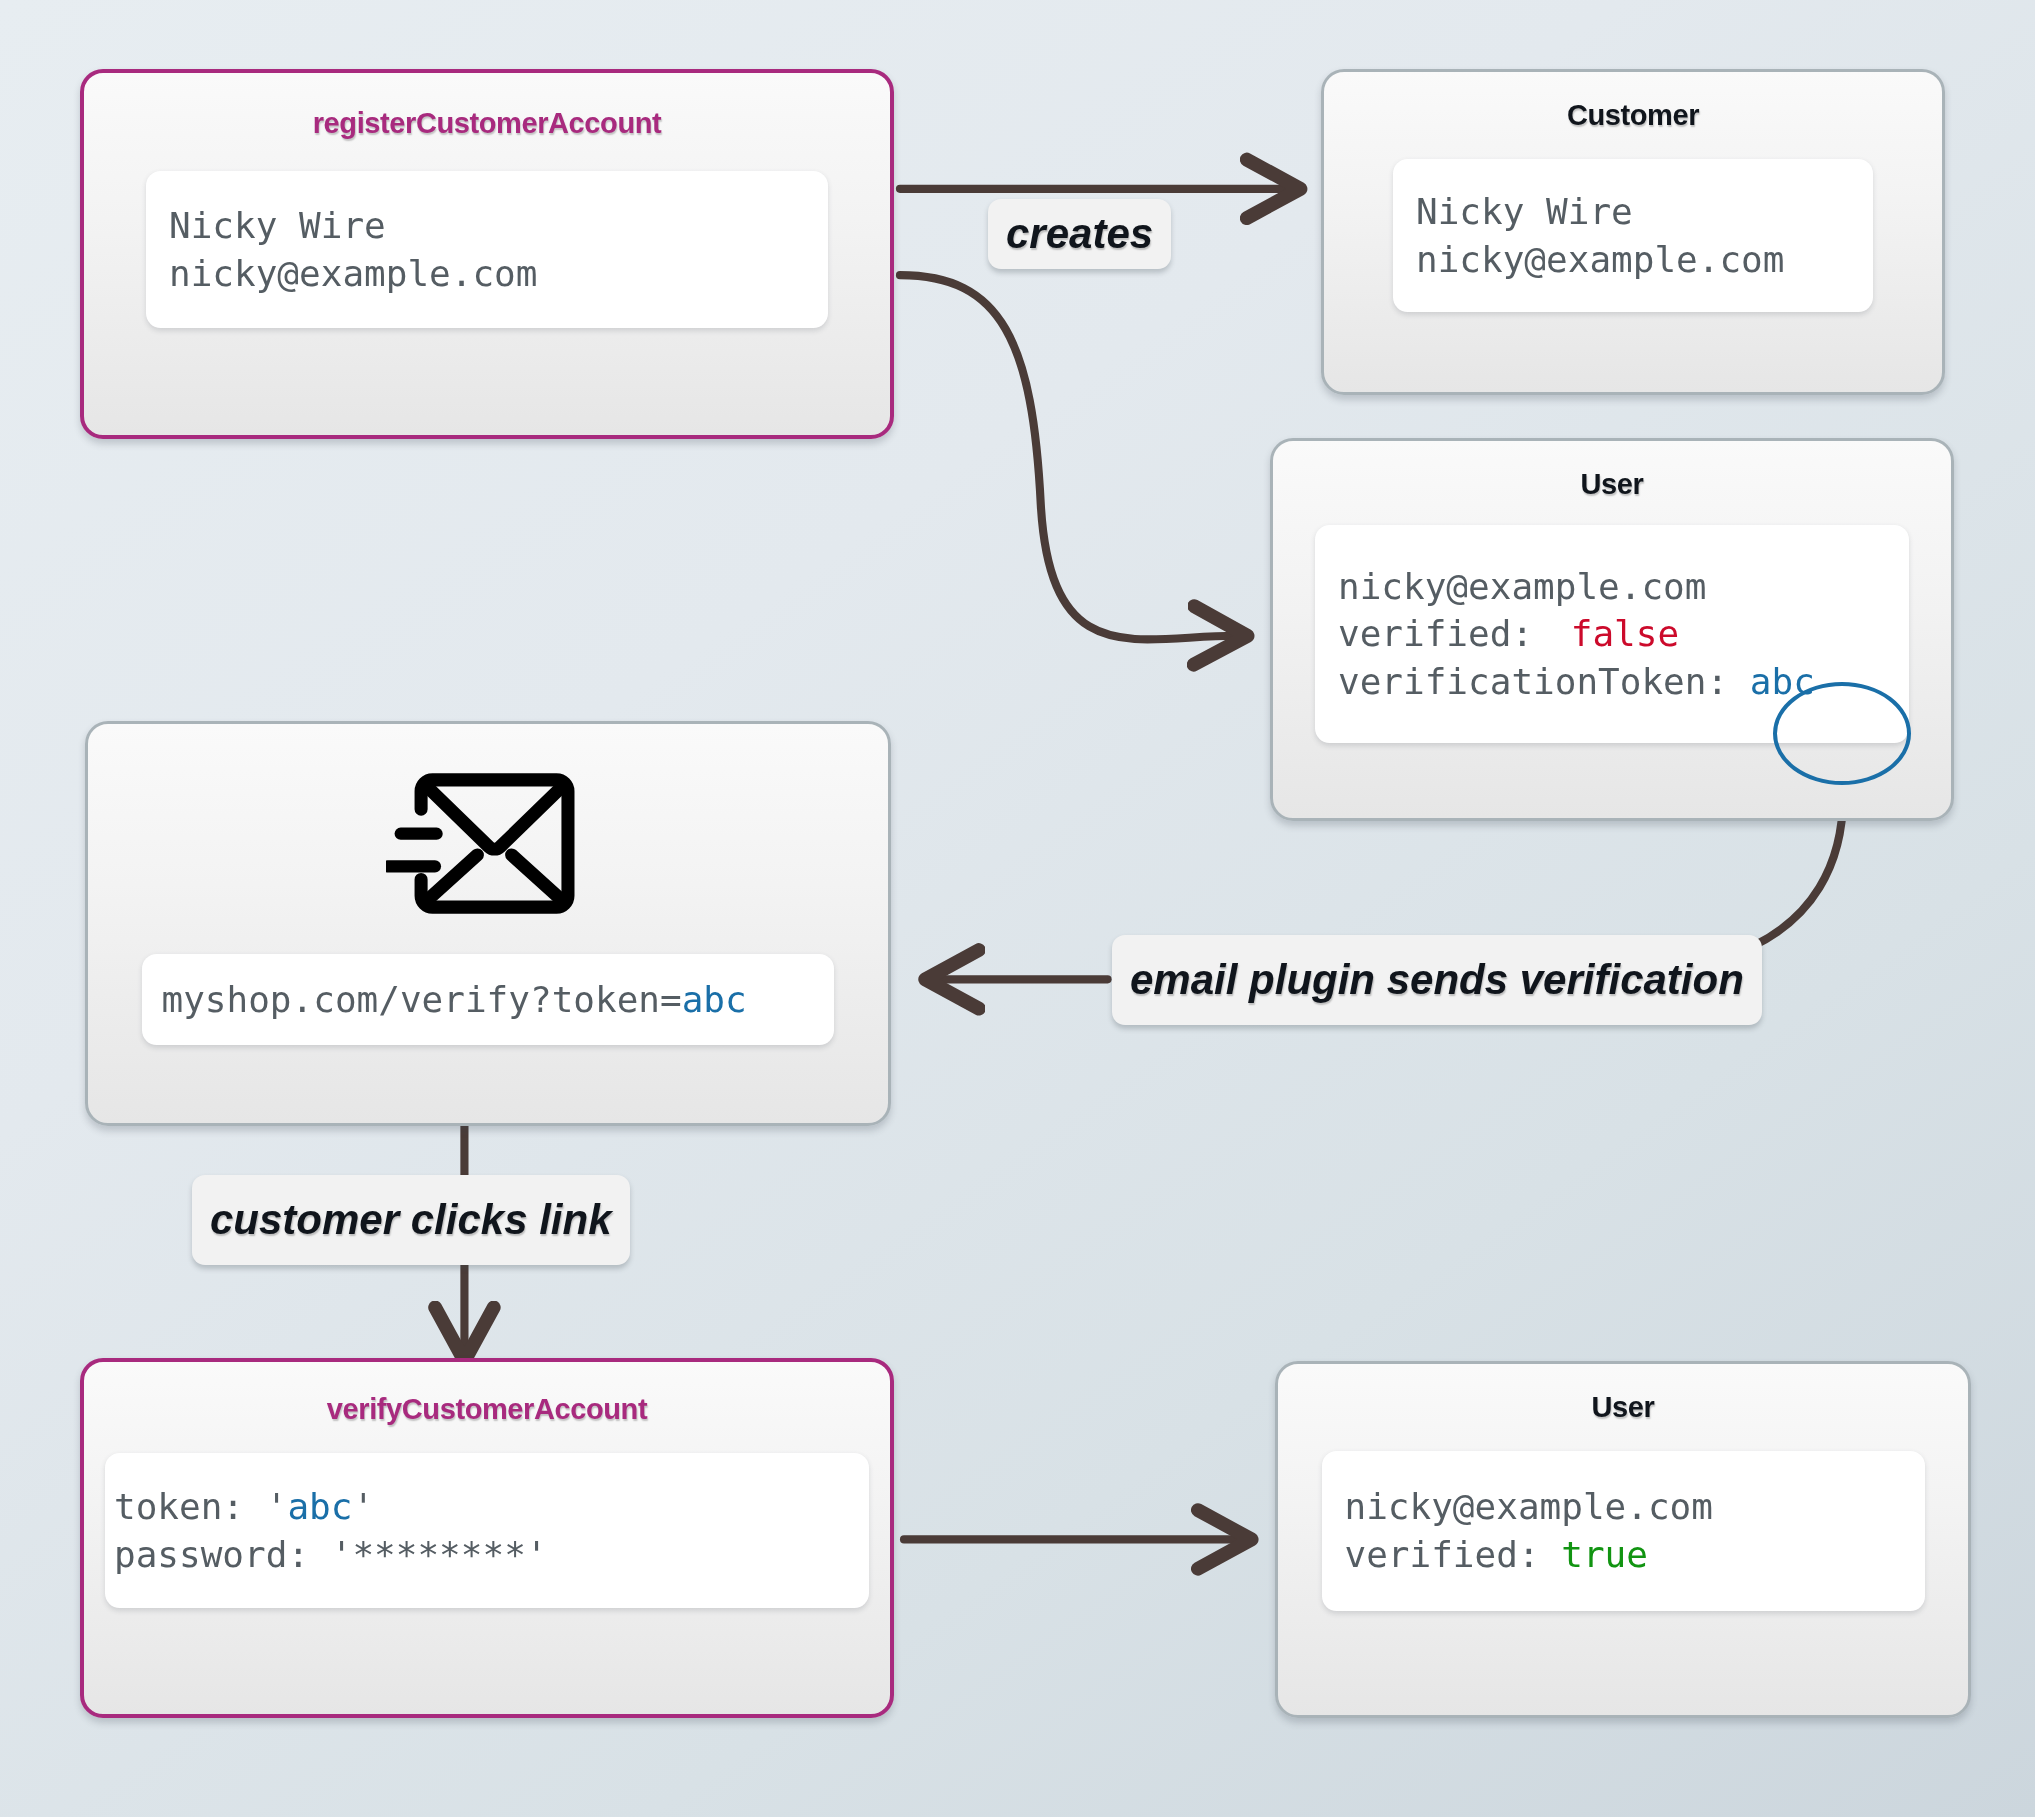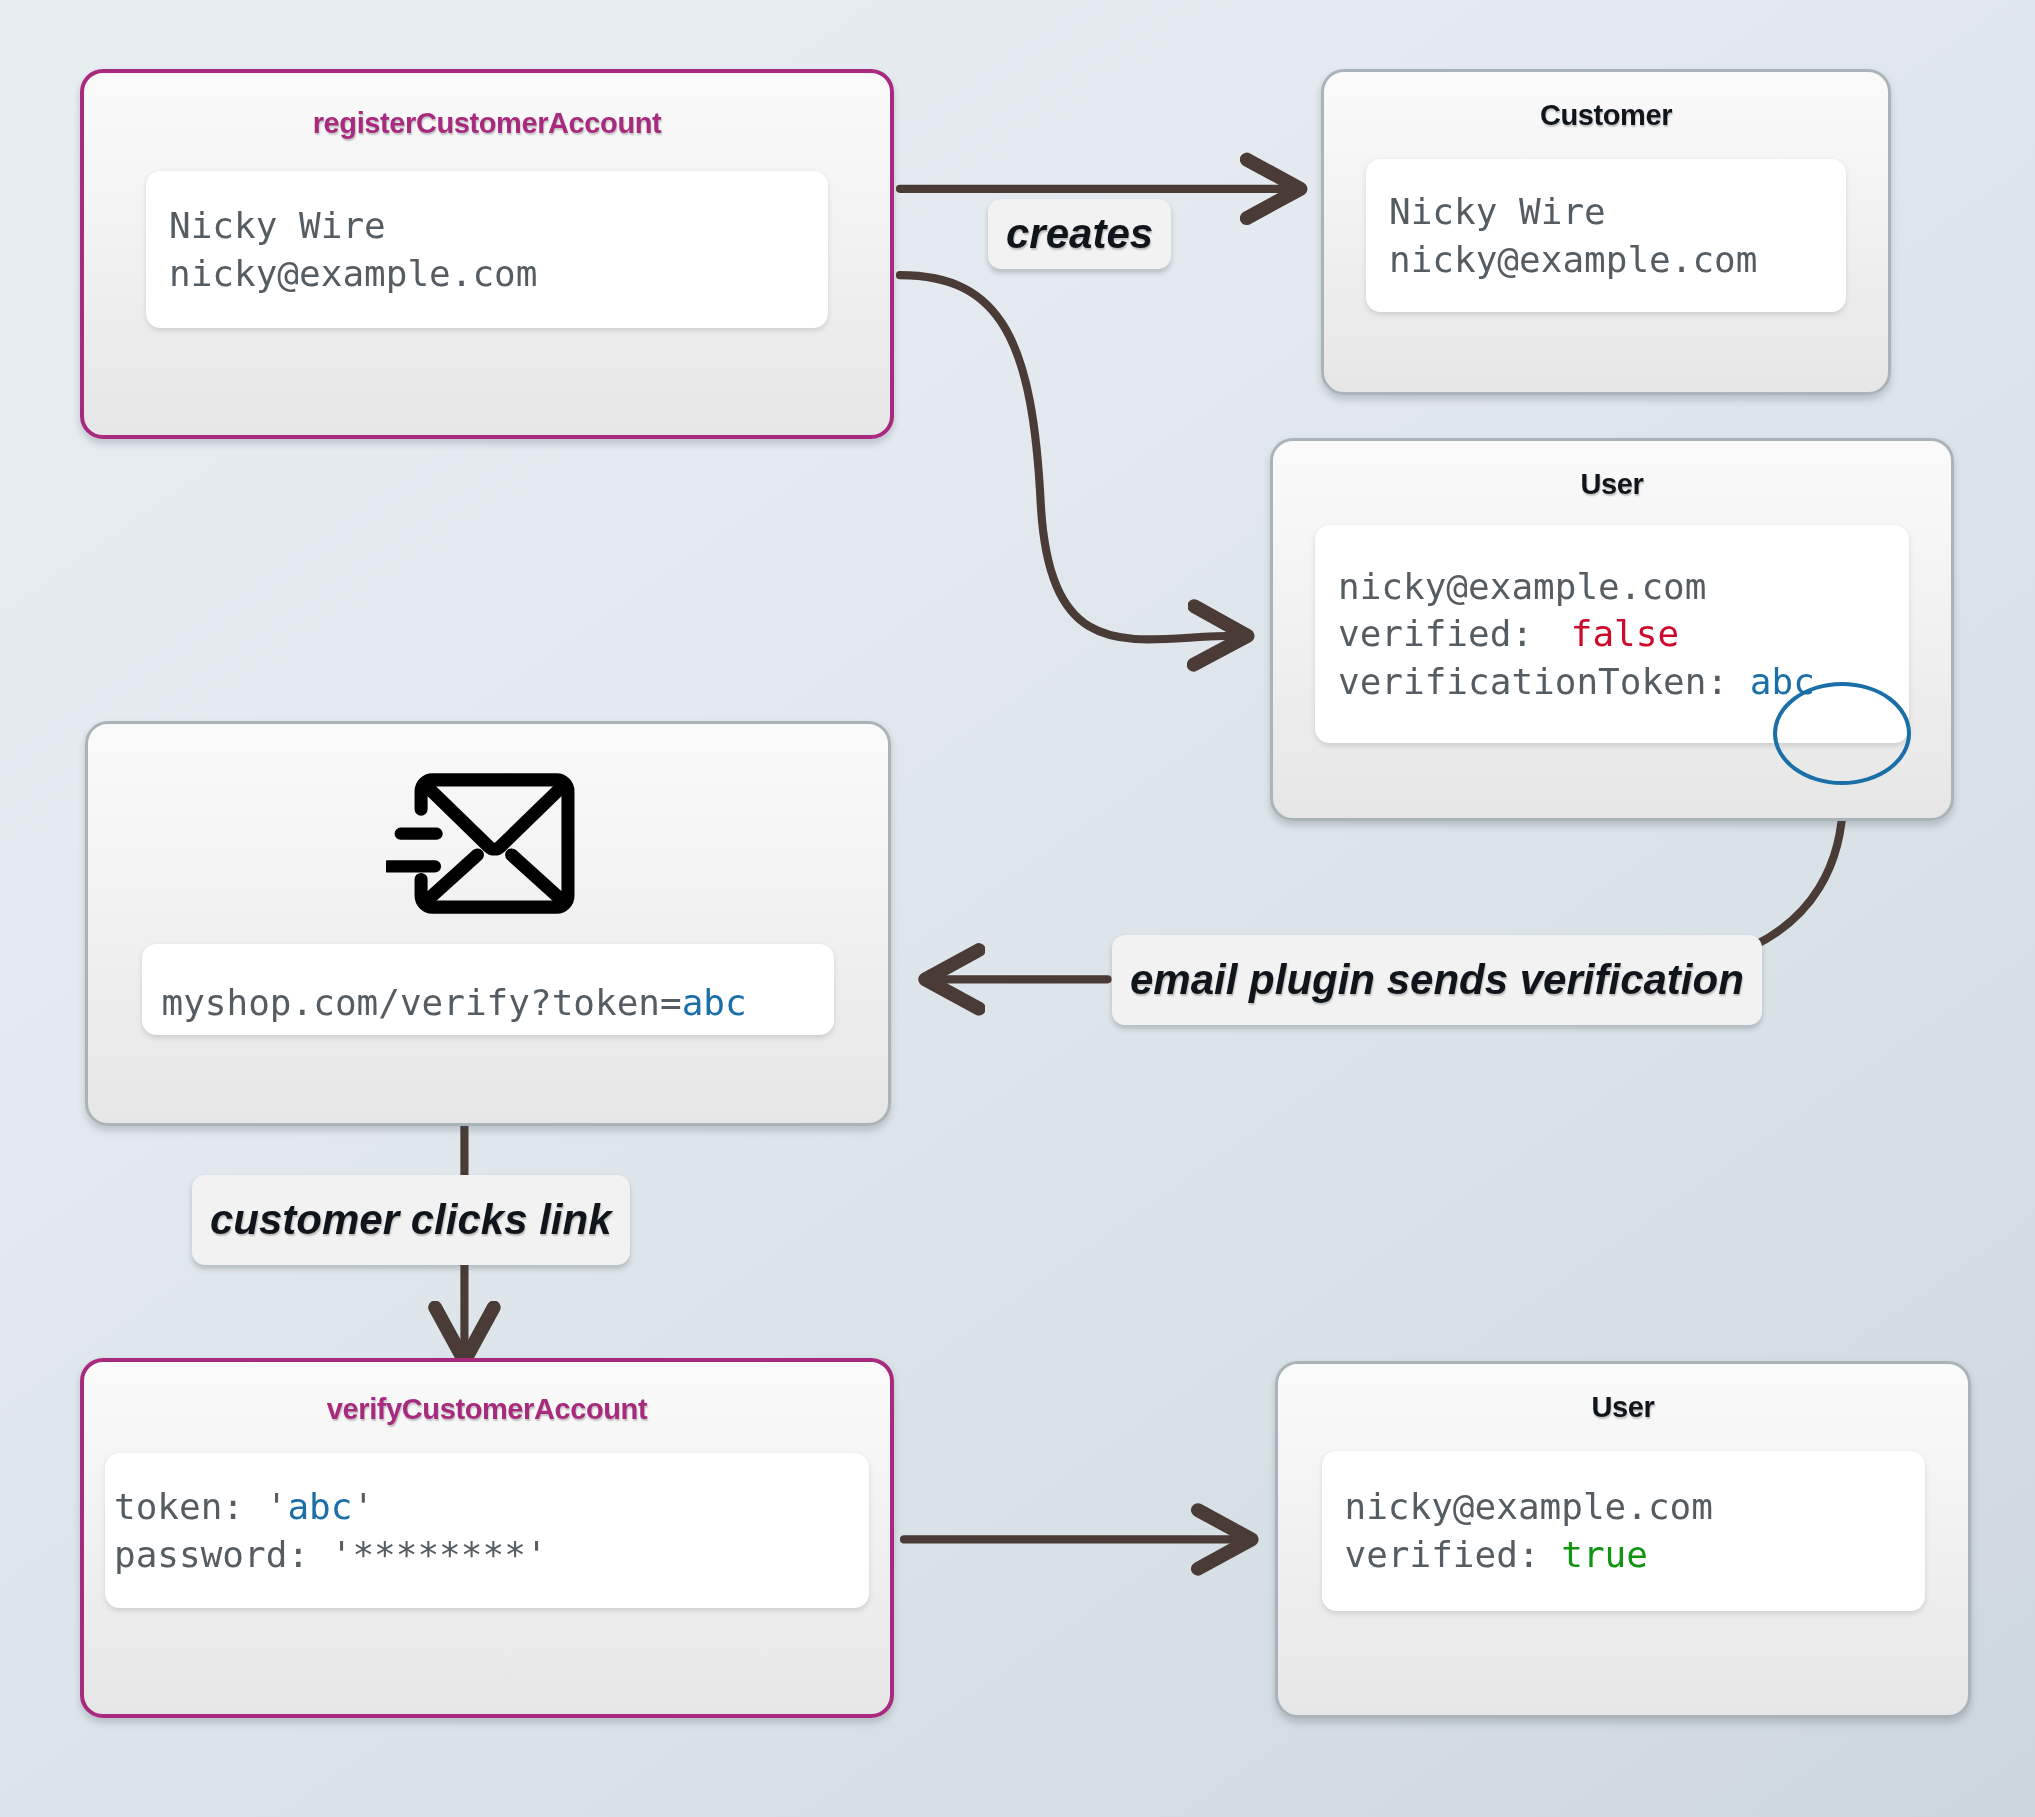--- a/index.html
+++ b/index.html
@@ -128,21 +128,21 @@
 </svg>
 
 <div class="node accent" style="left:80px; top:69px; width:814px; height:370px; --accent:#a82a7e;">
   <div class="node-title accent-text" style="margin-top:36px;">registerCustomerAccount</div>
   <div class="panel" style="width:682px; height:157px; margin-top:33px; padding:14.7px 23px;">
     <div class="code-line">Nicky Wire</div>
     <div class="code-line">nicky@example.com</div>
   </div>
 </div>
 
-<div class="node plain" style="left:1321px; top:69px; width:570px; height:326px;align-items:center;">
+<div class="node plain" style="left:1321px; top:69px; width:624px; height:326px;align-items:center;">
   <div class="node-title dark-text" style="margin-top:29px;">Customer</div>
   <div class="panel" style="width:480px; height:153px; margin-top:29px; padding:11.4px 23px;">
     <div class="code-line">Nicky Wire</div>
     <div class="code-line">nicky@example.com</div>
   </div>
 </div>
 
 <div class="node plain" style="left:1270px; top:438px; width:684px; height:383px;">
   <div class="node-title dark-text" style="margin-top:29px;">User</div>
   <div class="panel" style="width:594px; height:218px; margin-top:26px; padding:13px 23px;">
@@ -163,21 +163,21 @@
 
       <path d="M 43 48 L 43 26 A 14 14 0 0 1 57 12 L 209 12 A 14 14 0 0 1 223 26
                L 223 154 A 14 14 0 0 1 209 168 L 57 168 A 14 14 0 0 1 43 154 L 43 134" fill="none" stroke="#000" stroke-width="16" stroke-linecap="round" stroke-linejoin="round"></path>
 
       <path d="M 50 20 L 126 94 A 10 10 0 0 0 140 94 L 216 20" fill="none" stroke="#000" stroke-width="16" stroke-linecap="round" stroke-linejoin="round"></path>
 
       <path d="M 50 160 L 112 104" fill="none" stroke="#000" stroke-width="16" stroke-linecap="round"></path>
       <path d="M 216 160 L 154 104" fill="none" stroke="#000" stroke-width="16" stroke-linecap="round"></path>
     </svg>
   </div>
-  <div class="panel" style="width:692px; height:91px; margin-top:24px; padding:8.1px 19.5px;justify-content:flex-end;">
+  <div class="panel" style="width:692px; height:91px; margin-top:34px; padding:8.1px 19.5px;">
     <div class="code-line"><span class="tok-gray">myshop.com/verify?token=</span><span class="tok-blue">abc</span></div>
   </div>
 </div>
 
 <div class="node accent" style="left:80px; top:1358px; width:814px; height:360px; --accent:#a82a7e;">
   <div class="node-title accent-text" style="margin-top:33px;">verifyCustomerAccount</div>
   <div class="panel" style="width:764px; height:155px; margin-top:29px; padding:13px 9px;">
     <div class="code-line"><span class="tok-gray">token: </span><span class="tok-gray">'</span><span class="tok-blue">abc</span><span class="tok-gray">'</span></div>
     <div class="code-line">password: '********'</div>
   </div>

